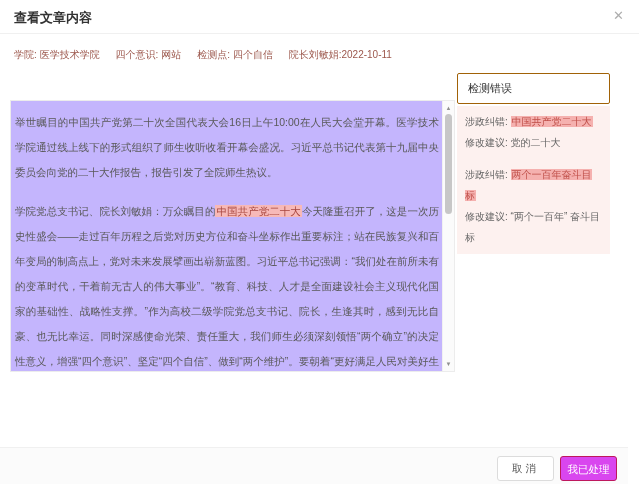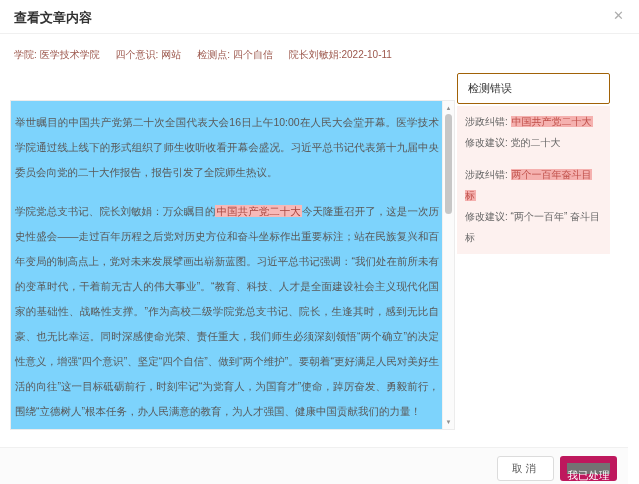--- a/index.html
+++ b/index.html
@@ -16,22 +16,22 @@
   
   .meta { position:absolute; left:14px; top:48px; font-size:10px; color:#9c574c; white-space:nowrap; }
   .meta .pair { margin-right:13px;margin-top:20px; }
   .meta .lbl { margin-right:3px; }
 
   
   .art-title { position:absolute; left:14px; top:64px; width:440px;
     font-size:16px; font-weight:700; color:#333; }
 
   
-  .content-box { position:absolute; left:10px; top:100px; width:445px; height:330px;
-    border:1px solid #ececec; background:#7dd3fc; overflow:hidden; }
+  .content-box { position:absolute; left:10px; top:100px; width:445px; height:272px;
+    border:1px solid #ececec; background:#c4b5fd; overflow:hidden; }
   .content-text { position:absolute; left:4px; top:0; width:424px;
     font-size:10.5px; color:#595959; line-height:25px; text-align:justify; }
   .content-text p { margin:9px 0 14px 0; }
   mark.hl { background:#f7b9b8; color:#a8453e; padding:0 1px; }
 
   
   .vscroll { position:absolute; top:0; right:0; width:12px; height:100%;
     background:#fbfbfb; border-left:1px solid #f1f1f1; }
   .vs-arrow { position:absolute; left:0; width:11px; text-align:center;
     font-size:6px; color:#909090; line-height:10px; }
@@ -47,21 +47,21 @@
     padding:5px 8px 6px 8px; font-size:10px; color:#666; line-height:21px; }
   .item-1 { top:106px; } .item-2 { top:159px; }
   .panel-item mark.hl { background:#f5b1af; color:#c0504a; }
 
   
   .dlg-footer { position:absolute; left:0; bottom:0; width:628px; height:37px;
     background:#fbfbfb; border-top:1px solid #f0f0f0; }
   .btn { position:absolute; top:8px; height:25px; width:57px; border-radius:3px;
     font-size:10.5px; text-align:center; line-height:23px; cursor:pointer; }
   .btn-cancel { right:74px; background:#fff; border:1px solid #dcdcdc; color:#595959; letter-spacing:3px; }
-  .btn-confirm { right:11px; background:#737373; border:7px solid #be185d; color:#fff; line-height:25px; }
+  .btn-confirm { right:11px; background:#d946ef; border:1px solid #be185d; color:#fff; line-height:25px; }
 </style>
 </head>
 <body>
 
 <div class="dialog">
 
   <div class="dlg-header">
     <span class="dlg-title">查看文章内容</span>
     <span class="dlg-close">✕</span>
   </div>

